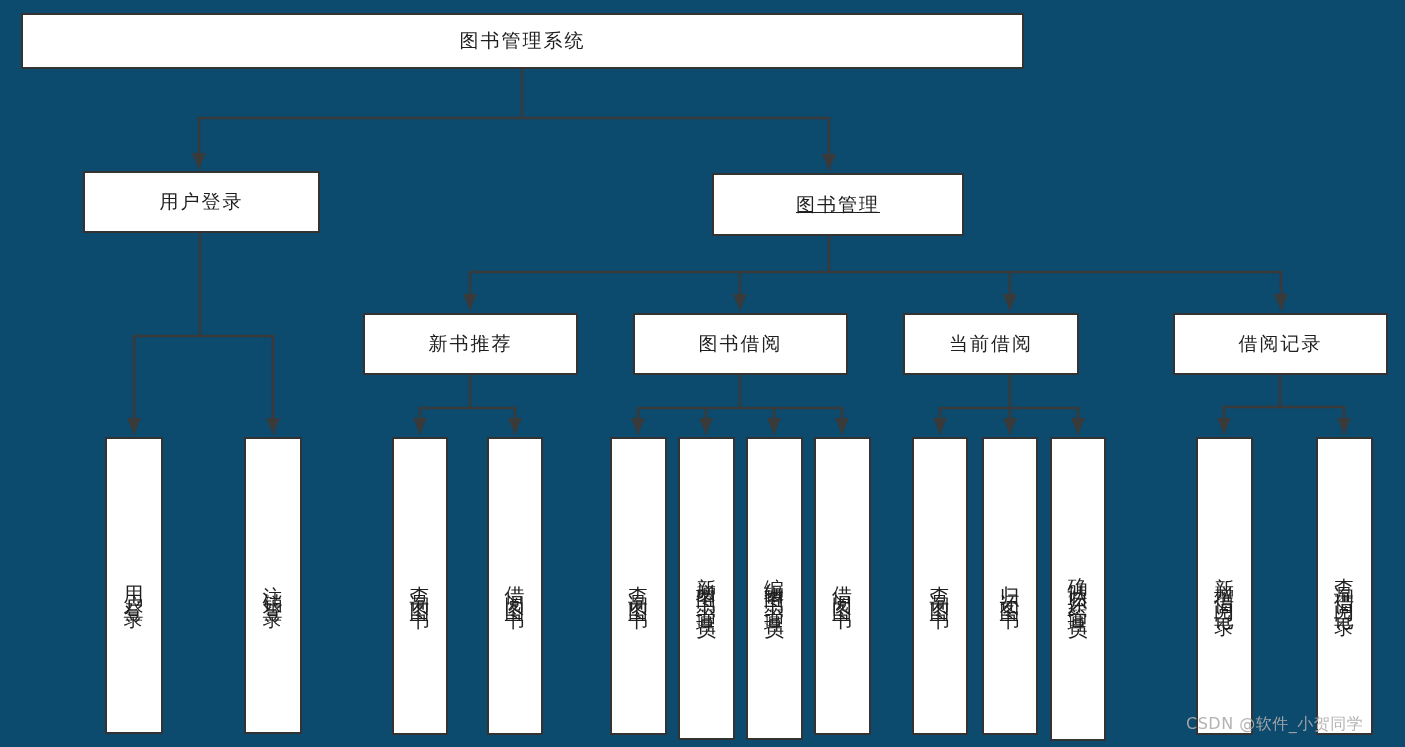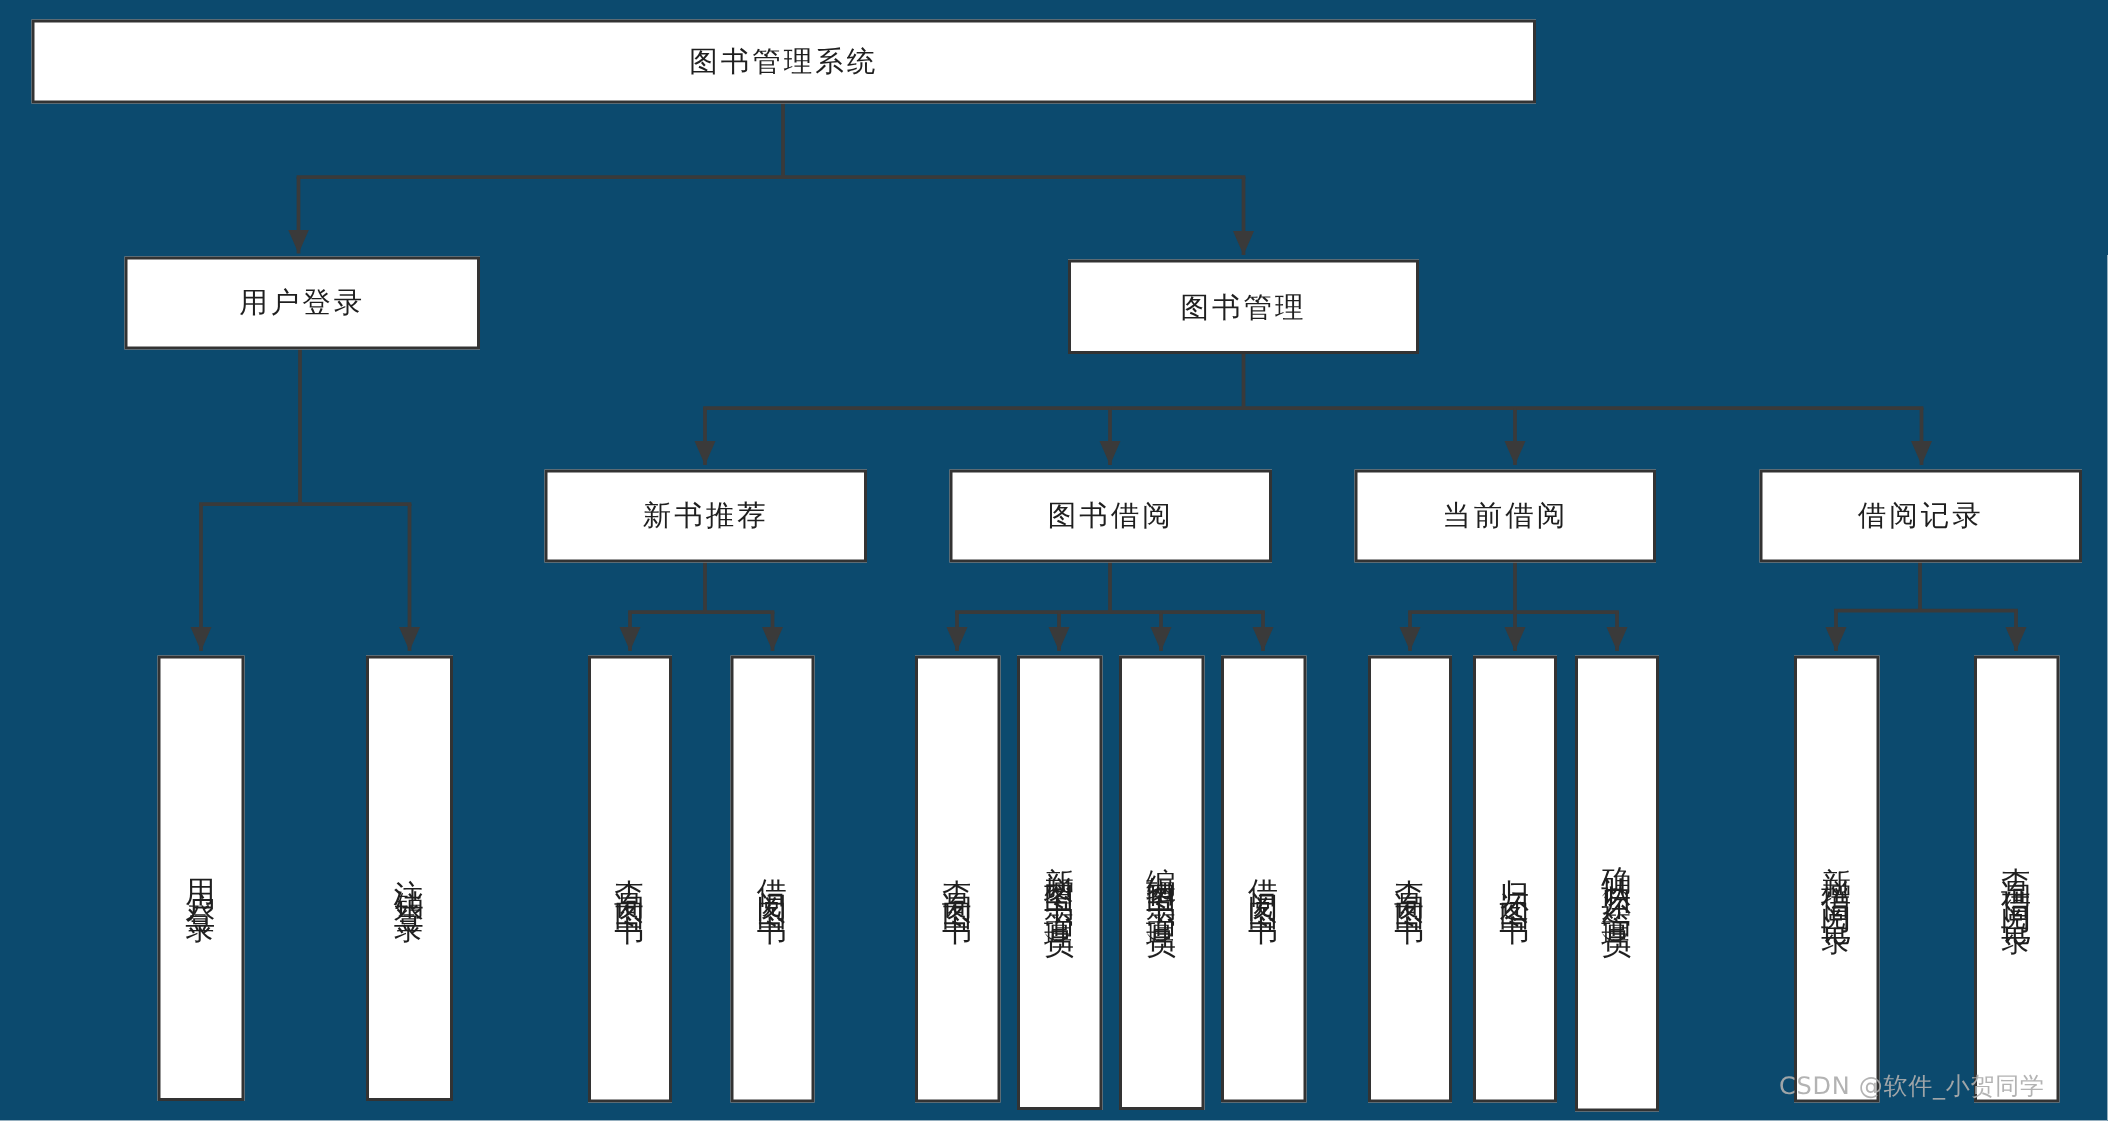--- a/index.html
+++ b/index.html
@@ -87,28 +87,28 @@
       <path d="M1010 408 V434" marker-end="url(#ah)"></path>
       <path d="M1078 408 V434" marker-end="url(#ah)"></path>
       <path d="M1224 407 V434" marker-end="url(#ah)"></path>
       <path d="M1344 407 V434" marker-end="url(#ah)"></path>
     </g>
   </svg>
 
   <div class="node" style="left:21px; top:13px; width:1003px; height:56px;">图书管理系统</div>
 
   <div class="node" style="left:83px; top:171px; width:237px; height:62px;">用户登录</div>
-  <div class="node" style="left:712px; top:173px; width:234px; height:63px;">图书管理</div>
+  <div class="node" style="left:712px; top:173px; width:252px; height:63px;text-decoration:underline;">图书管理</div>
 
   <div class="node v" style="left:105px; top:437px; width:58px; height:297px;">用户登录</div>
   <div class="node v" style="left:244px; top:437px; width:58px; height:297px;">注销登录</div>
 
   <div class="node" style="left:363px; top:313px; width:215px; height:62px;">新书推荐</div>
   <div class="node" style="left:633px; top:313px; width:215px; height:62px;">图书借阅</div>
-  <div class="node" style="left:903px; top:313px; width:201px; height:62px;">当前借阅</div>
+  <div class="node" style="left:903px; top:313px; width:176px; height:62px;">当前借阅</div>
   <div class="node" style="left:1173px; top:313px; width:215px; height:62px;">借阅记录</div>
 
   <div class="node v" style="left:392px; top:437px; width:56px; height:298px;">查询图书</div>
   <div class="node v" style="left:487px; top:437px; width:56px; height:298px;">借阅图书</div>
 
   <div class="node v" style="left:610px; top:437px; width:57px; height:298px;">查询图书</div>
   <div class="node v" style="left:678px; top:437px; width:57px; height:303px; letter-spacing:6px;">新增图书（管理员）</div>
   <div class="node v" style="left:746px; top:437px; width:57px; height:303px; letter-spacing:6px;">编辑图书（管理员）</div>
   <div class="node v" style="left:814px; top:437px; width:57px; height:298px;">借阅图书</div>
 

